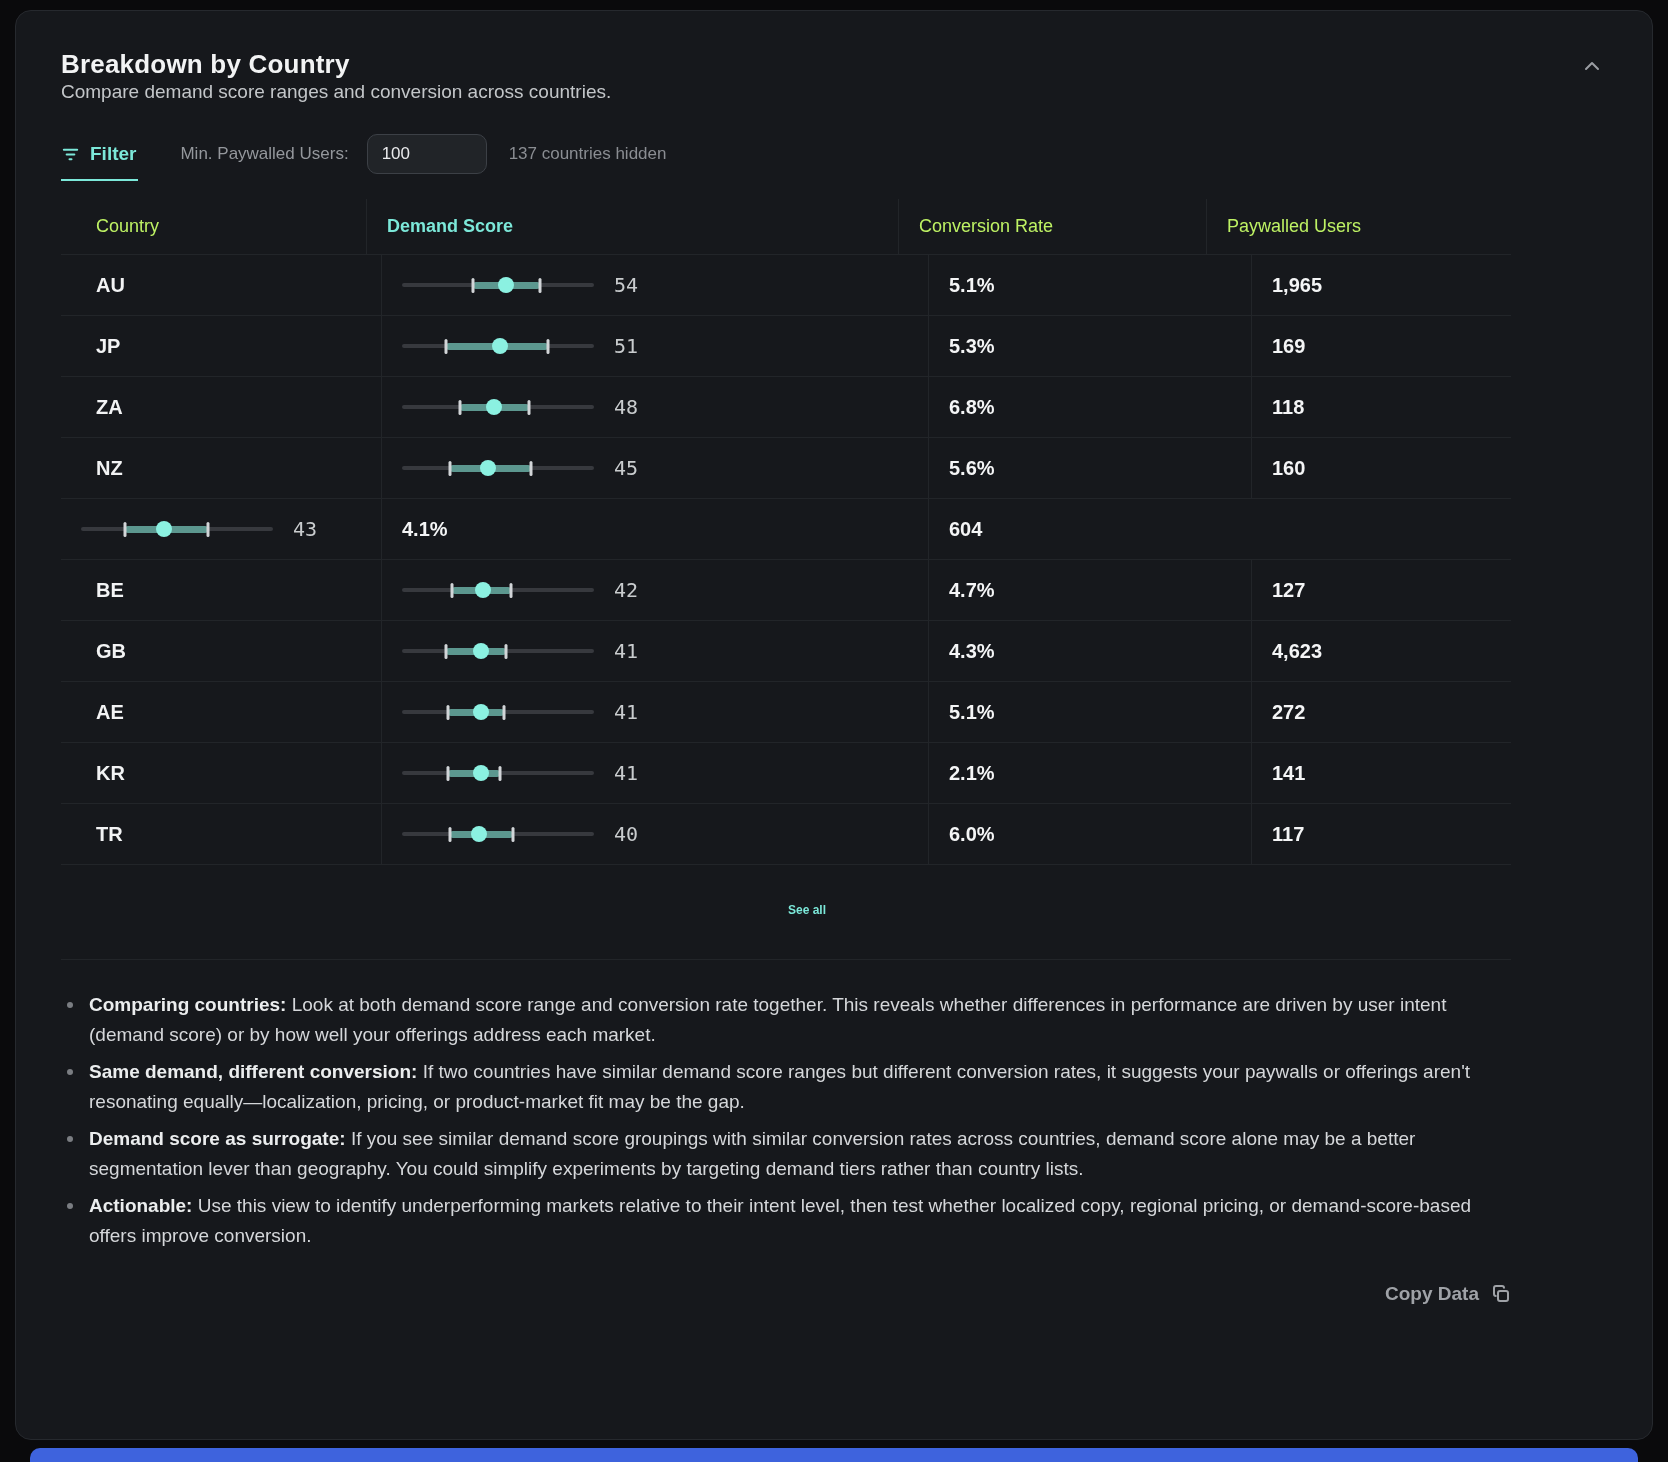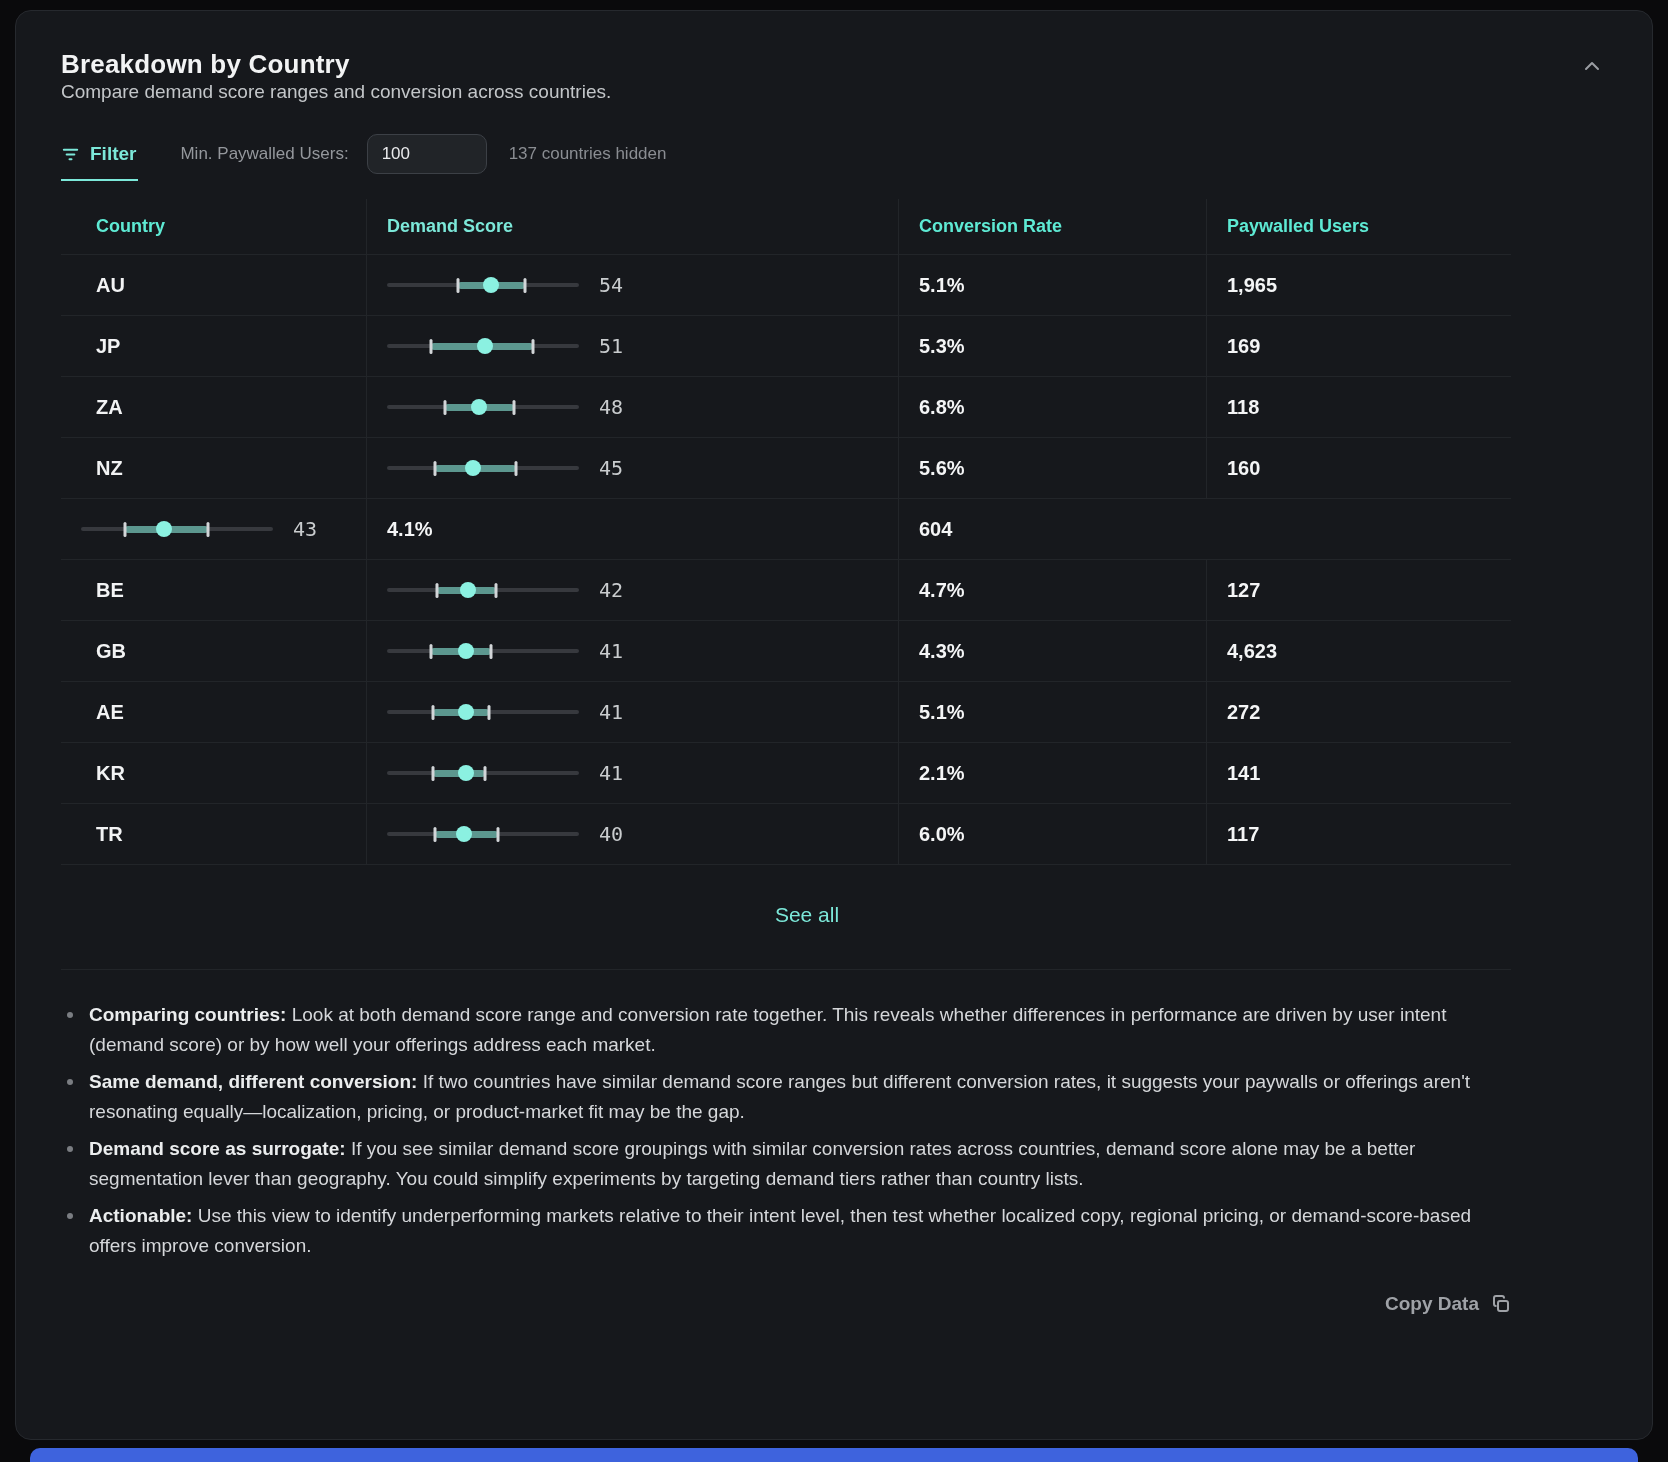--- a/index.html
+++ b/index.html
@@ -66,39 +66,39 @@
   .table{margin-top:22px;width:1450px;}
   .trow{
     display:grid;
     grid-template-columns:305px 532px 308px 305px;
     align-items:center;
     border-bottom:1px solid var(--row-border);
   }
   .thead{height:56px;border-top:none;}
   .trow > div{height:100%;display:flex;align-items:center;}
   .trow > div:nth-child(n+2){border-left:1px solid var(--row-border);}
-  .th{font-size:18px;color:#5eead4;font-weight:700;}
+  .th{font-size:18px;color:#bef264;font-weight:400;}
   .th-country, .td-country{padding-left:35px;}
   .th-demand, .td-demand{padding-left:20px;}
   .th-conv, .td-conv{padding-left:20px;}
   .th-pay, .td-pay{padding-left:20px;}
   .th-demand{color:var(--accent);font-weight:700;}
-  .tbody .trow{height:61px;}
+  .tbody .trow{height:61px;gap:15px;}
   .td-country{font-size:20px;font-weight:700;color:var(--text);}
   .td-conv,.td-pay{font-size:20px;font-weight:700;color:#f4f5f6;}
 
   .range-slider{position:relative;width:192px;height:20px;flex:none;}
   .range-track{position:absolute;left:0;right:0;top:8px;height:4px;border-radius:2px;background:var(--track);}
   .range-band{position:absolute;top:7px;height:7px;border-radius:3px;background:var(--band);}
   .range-tick{position:absolute;top:3px;width:3px;height:15px;border-radius:2px;background:var(--tick);transform:translateX(-50%);}
   .range-dot{position:absolute;top:2px;width:16px;height:16px;border-radius:50%;background:var(--dot);transform:translateX(-50%);}
   .score-num{margin-left:20px;font-family:"DejaVu Sans Mono",monospace;font-size:20px;color:#c9ccce;}
 
   .see-all-wrap{width:1450px;display:flex;justify-content:center;margin-top:38px;}
-  .see-all{background:none;border:none;cursor:pointer;color:var(--accent);font-size:21px;font-weight:400;font-family:"Liberation Sans",sans-serif;margin-left:42px;}
+  .see-all{background:none;border:none;cursor:pointer;color:var(--accent);font-size:12px;font-weight:700;font-family:"Liberation Sans",sans-serif;margin-left:42px;}
 
   .notes-divider{width:1450px;height:1px;background:var(--row-border);margin-top:42px;}
   .notes{list-style:none;margin-top:30px;width:1460px;}
   .notes li{
     position:relative;
     padding-left:28px;
     font-size:19px;line-height:30px;
     color:var(--note-text);
     margin-bottom:7px;
   }

